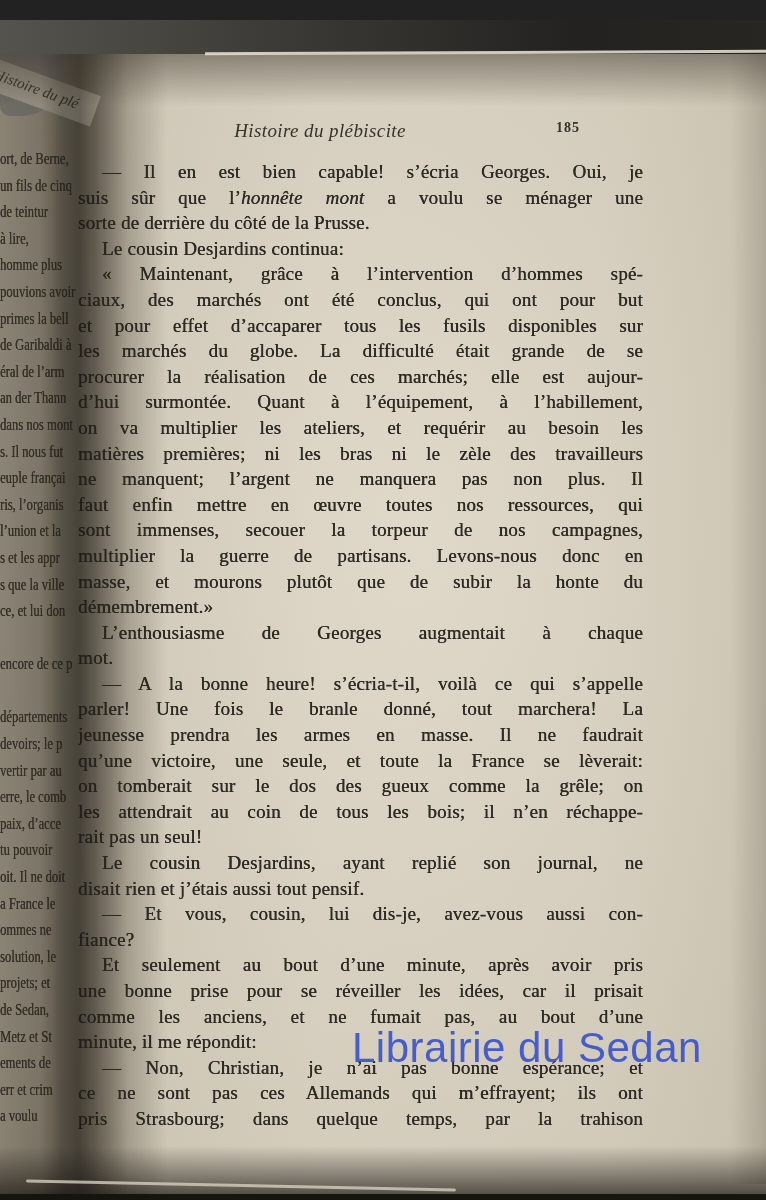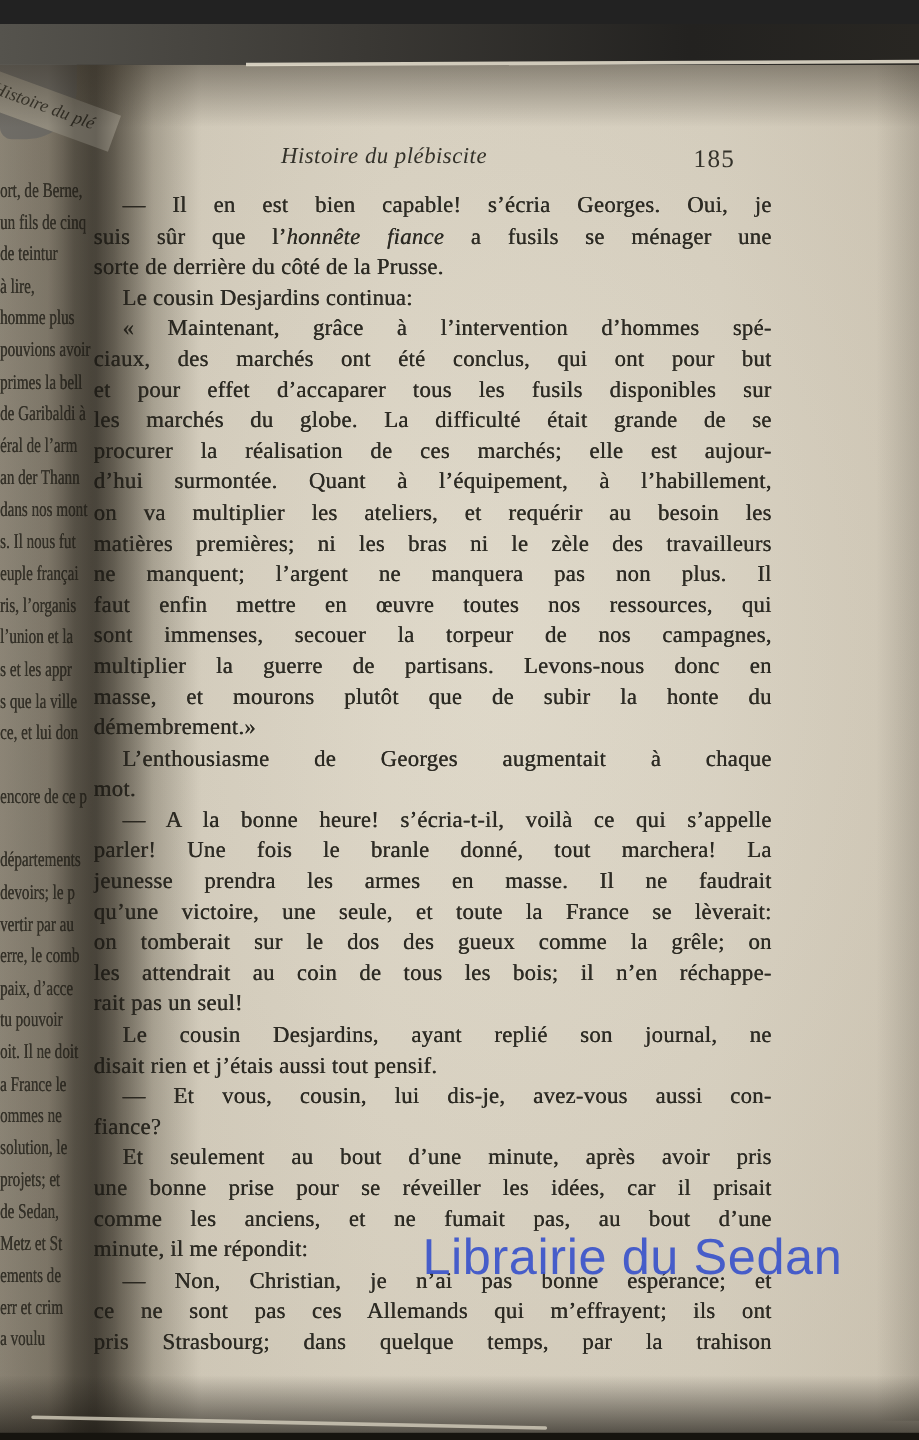--- a/index.html
+++ b/index.html
@@ -18,21 +18,21 @@
     position:absolute;inset:0;z-index:2;pointer-events:none;
     background:radial-gradient(ellipse at 55% 42%,rgba(255,255,248,0.10),rgba(118,104,80,0.13) 95%);
   }
   
   .page-header{position:absolute;left:0;top:66px;width:766px;height:28px;z-index:3;}
   .page-title{
     position:absolute;left:150px;top:0;width:340px;text-align:center;
     font-style:italic;font-size:19px;letter-spacing:.4px;color:#34322a;
   }
   .page-number{
-    position:absolute;left:578px;top:0;font-size:21px;letter-spacing:1px;color:#34322a;
+    position:absolute;left:556px;top:0;font-size:14px;letter-spacing:1px;color:#34322a;font-weight:bold;
   }
   
   .body-text{
     position:absolute;left:78px;top:105px;width:565px;z-index:3;
     font-size:19px;color:#2d2b24;letter-spacing:.2px;
     text-shadow:.3px 0 0 currentColor;
   }
   .bline{height:25.6px;line-height:25.6px;white-space:normal;
     text-align:justify;text-align-last:justify;overflow:hidden;}
   .bline.end{text-align:left;text-align-last:left;}
@@ -148,21 +148,21 @@
         <div class="fline">a voulu</div>
       </div>
 
     <div class="page-header">
       <div class="page-title">Histoire du plébiscite</div>
       <div class="page-number">185</div>
     </div>
 
     <div class="body-text">
         <div class="bline indent"><span>— Il en est bien capable! s’écria Georges. Oui, je</span></div>
-        <div class="bline"><span>suis sûr que l’</span><span class="it">honnête fiance</span><span> a fusils se ménager une</span></div>
+        <div class="bline"><span>suis sûr que l’</span><span class="it">honnête mont</span><span> a voulu se ménager une</span></div>
         <div class="bline end"><span>sorte de derrière du côté de la Prusse.</span></div>
         <div class="bline indent end"><span>Le cousin Desjardins continua:</span></div>
         <div class="bline indent"><span>« Maintenant, grâce à l’intervention d’hommes spé-</span></div>
         <div class="bline"><span>ciaux, des marchés ont été conclus, qui ont pour but</span></div>
         <div class="bline"><span>et pour effet d’accaparer tous les fusils disponibles sur</span></div>
         <div class="bline"><span>les marchés du globe. La difficulté était grande de se</span></div>
         <div class="bline"><span>procurer la réalisation de ces marchés; elle est aujour-</span></div>
         <div class="bline"><span>d’hui surmontée. Quant à l’équipement, à l’habillement,</span></div>
         <div class="bline"><span>on va multiplier les ateliers, et requérir au besoin les</span></div>
         <div class="bline"><span>matières premières; ni les bras ni le zèle des travailleurs</span></div>

